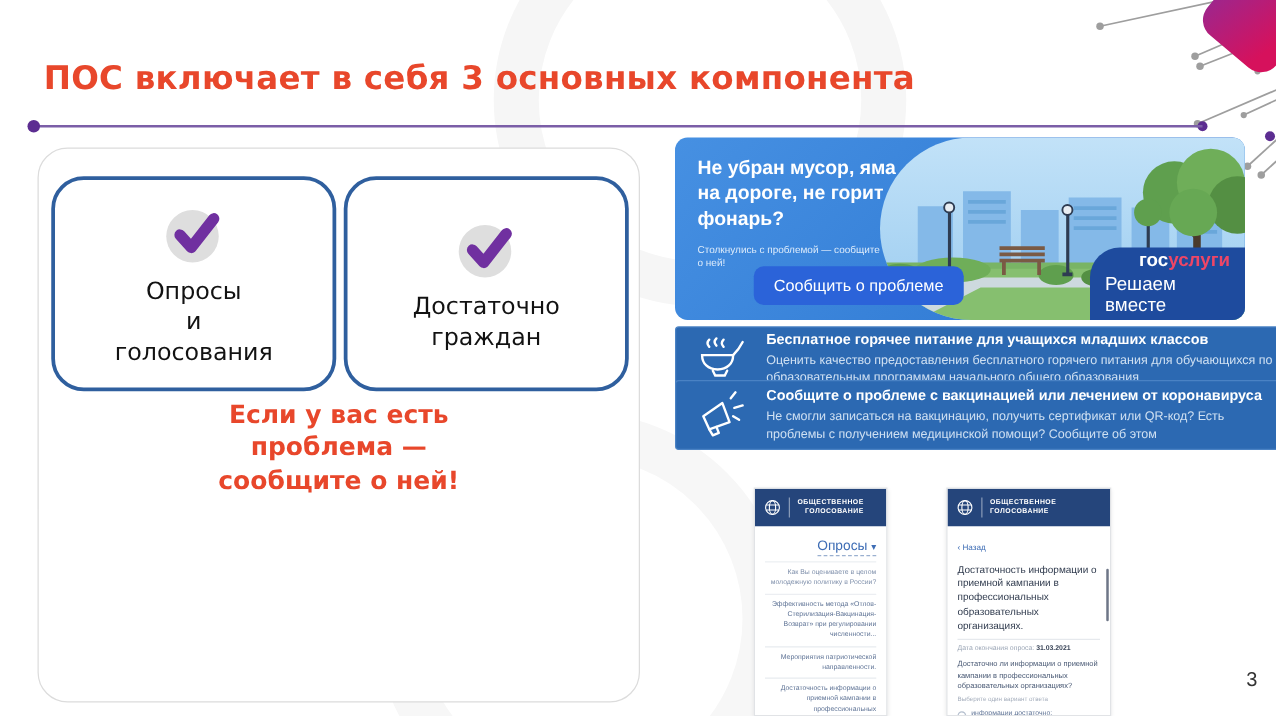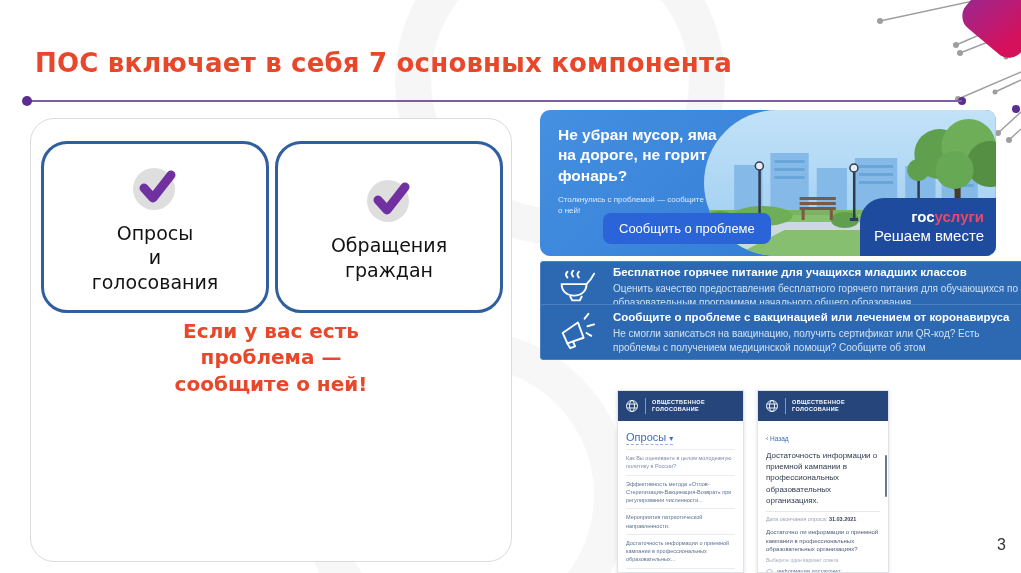--- a/index.html
+++ b/index.html
@@ -59,21 +59,21 @@
   .banner-subtext {
     position:absolute; left:18px; top:84px; width:200px; z-index:2;
     font:400 8px/1.4 "Liberation Sans", sans-serif; color:#dcebfb; white-space:pre-line;
   }
   .banner-button {
     position:absolute; left:18px; top:103px; z-index:2; cursor:pointer;
     background:#2B63D9; color:#fff; border:none; border-radius:8px;
     padding:8px 16px; font:400 13px "Liberation Sans", sans-serif;margin-left:45px;
   }
   .banner-logo {
-    position:absolute; right:0; bottom:0; z-index:2; width:136px; height:58px;
+    position:absolute; right:0; bottom:0; z-index:2; width:124px; height:58px;
     background:#1E4B9E; border-radius:24px 0 0 0;
     display:flex; flex-direction:column; align-items:flex-end; justify-content:center;
     padding:6px 12px 8px 12px;
   }
   .logo-line1 { font:bold 15px "Liberation Sans", sans-serif; color:#fff; }
   .logo-line1 .pink { color:#EE4666; }
   .logo-line2 { font:400 15px "Liberation Sans", sans-serif; color:#fff; margin-top:2px; }
 
   
   .info-bar {
@@ -85,21 +85,21 @@
   .bar2 { top:304px; height:56px; }
   .bar-icon { width:42px; height:40px; flex:0 0 42px; margin-right:16px; }
   .bar-title { font:bold 11.5px/1.3 "Liberation Sans", sans-serif; color:#fff; }
   .bar-desc { font:400 10px/1.35 "Liberation Sans", sans-serif; color:#cfe0f2; margin-top:3px; }
 
   
   .phone {
     position:absolute; top:390px; height:183px; z-index:2; background:#fff;
     border:1px solid #e1e3e6; box-shadow:0 1px 4px rgba(0,0,0,.12); overflow:hidden;
   }
-  .phoneL { left:617px; width:127px; }
+  .phoneL { left:603px; width:107px;text-align:right; }
   .phoneR { left:757px; width:132px; }
   .phone-header {
     height:30px; background:#25457B; display:flex; align-items:center; padding:0 7px; gap:6px;
   }
   .phone-header .divider { width:1px; height:16px; background:rgba(255,255,255,.45); }
   .phone-app-title {
     font:bold 5.5px/1.35 "Liberation Sans", sans-serif; color:#fff; letter-spacing:.4px; white-space:pre-line;
   }
   .phone-body { padding:6px 8px 4px 8px; position:relative; }
   .section-title { display:inline-block; font:400 11px "Liberation Sans", sans-serif; color:#3E6DB5;
@@ -160,42 +160,42 @@
         <circle cx="199" cy="140" r="3"></circle>
       <circle cx="196" cy="57" r="2.5"></circle>
     </g>
     <g transform="rotate(40 205 5)">
       <rect x="168" y="-75" width="72" height="128" rx="16" fill="url(#cornerGrad)"></rect>
     </g>
     <circle cx="152" cy="101" r="4" fill="#5C2D91"></circle>
     <circle cx="206" cy="109" r="4" fill="#5C2D91"></circle>
   </svg>
 
-  <div class="title">ПОС включает в себя 7 основных компонента</div>
+  <div class="title">ПОС включает в себя 3 основных компонента</div>
   <div class="underline"></div>
   <div class="underline-dot"></div>
 
   <div class="panel">
 
     <div class="card card1">
       <svg class="check-wrap" viewBox="0 0 52 52">
         <circle cx="25" cy="29" r="21" fill="#dedede"></circle>
         <path d="M15 28 l9 10 l18 -23" fill="none" stroke="#7030A0" stroke-width="9" stroke-linecap="round" stroke-linejoin="round"></path>
       </svg>
       <div class="card-label">Опросы
 и
 голосования</div>
     </div>
 
     <div class="card card2">
       <svg class="check-wrap" viewBox="0 0 52 52">
         <circle cx="25" cy="29" r="21" fill="#dedede"></circle>
         <path d="M15 28 l9 10 l18 -23" fill="none" stroke="#7030A0" stroke-width="9" stroke-linecap="round" stroke-linejoin="round"></path>
       </svg>
-      <div class="card-label">Обращения
+      <div class="card-label">Достаточно
 граждан</div>
     </div>
 
 
   </div>
 
   <div class="callout">Если у вас есть
 проблема —
 сообщите о ней!</div>
 

